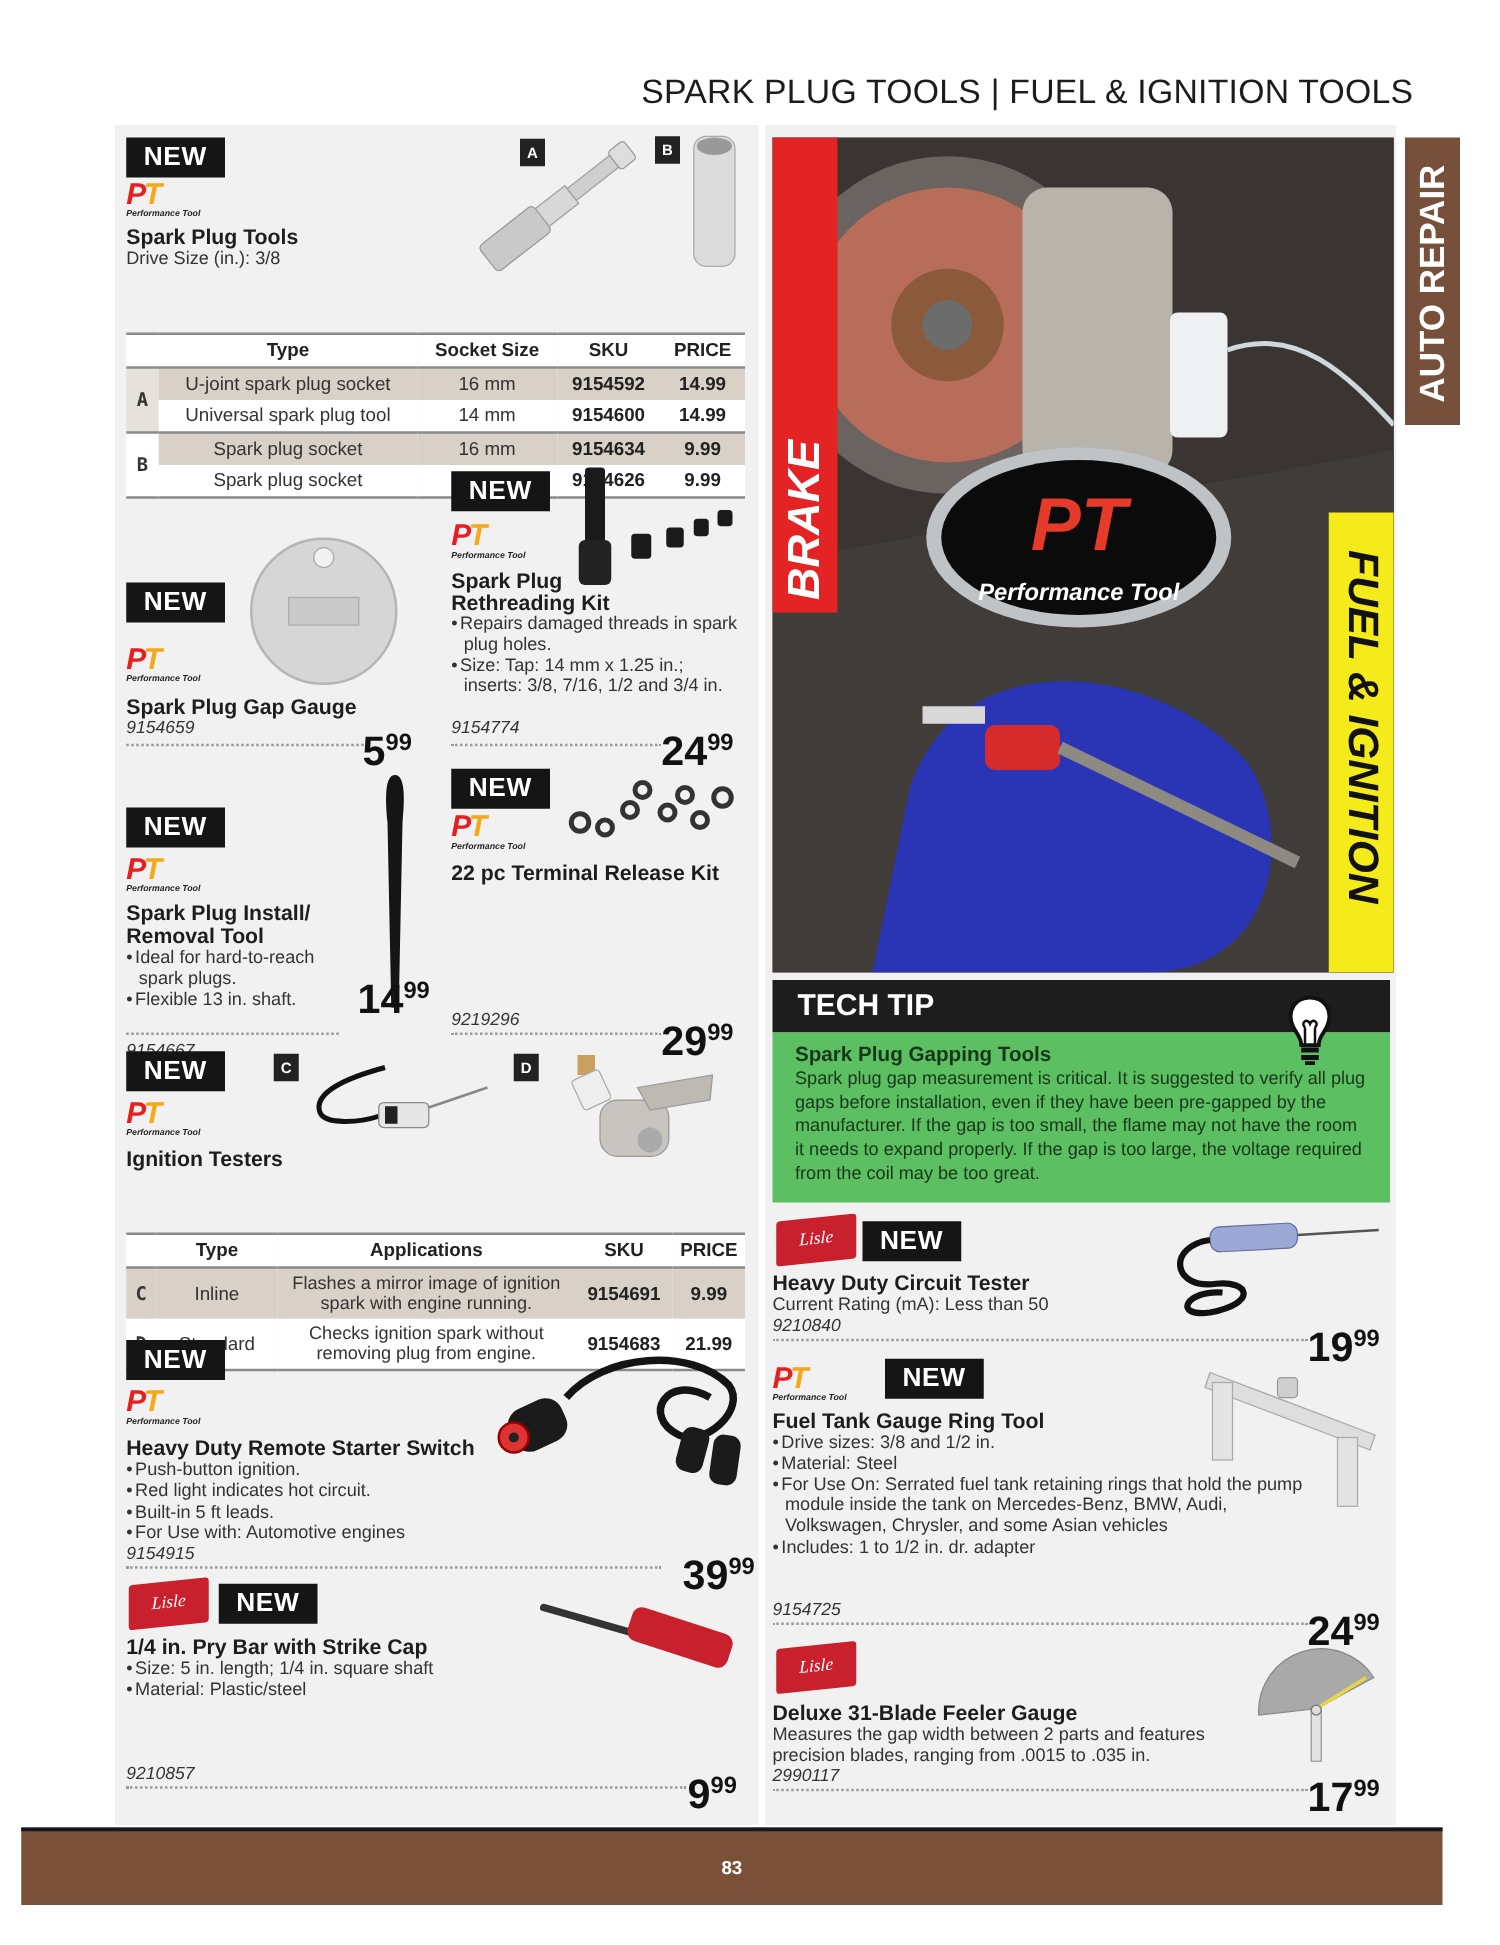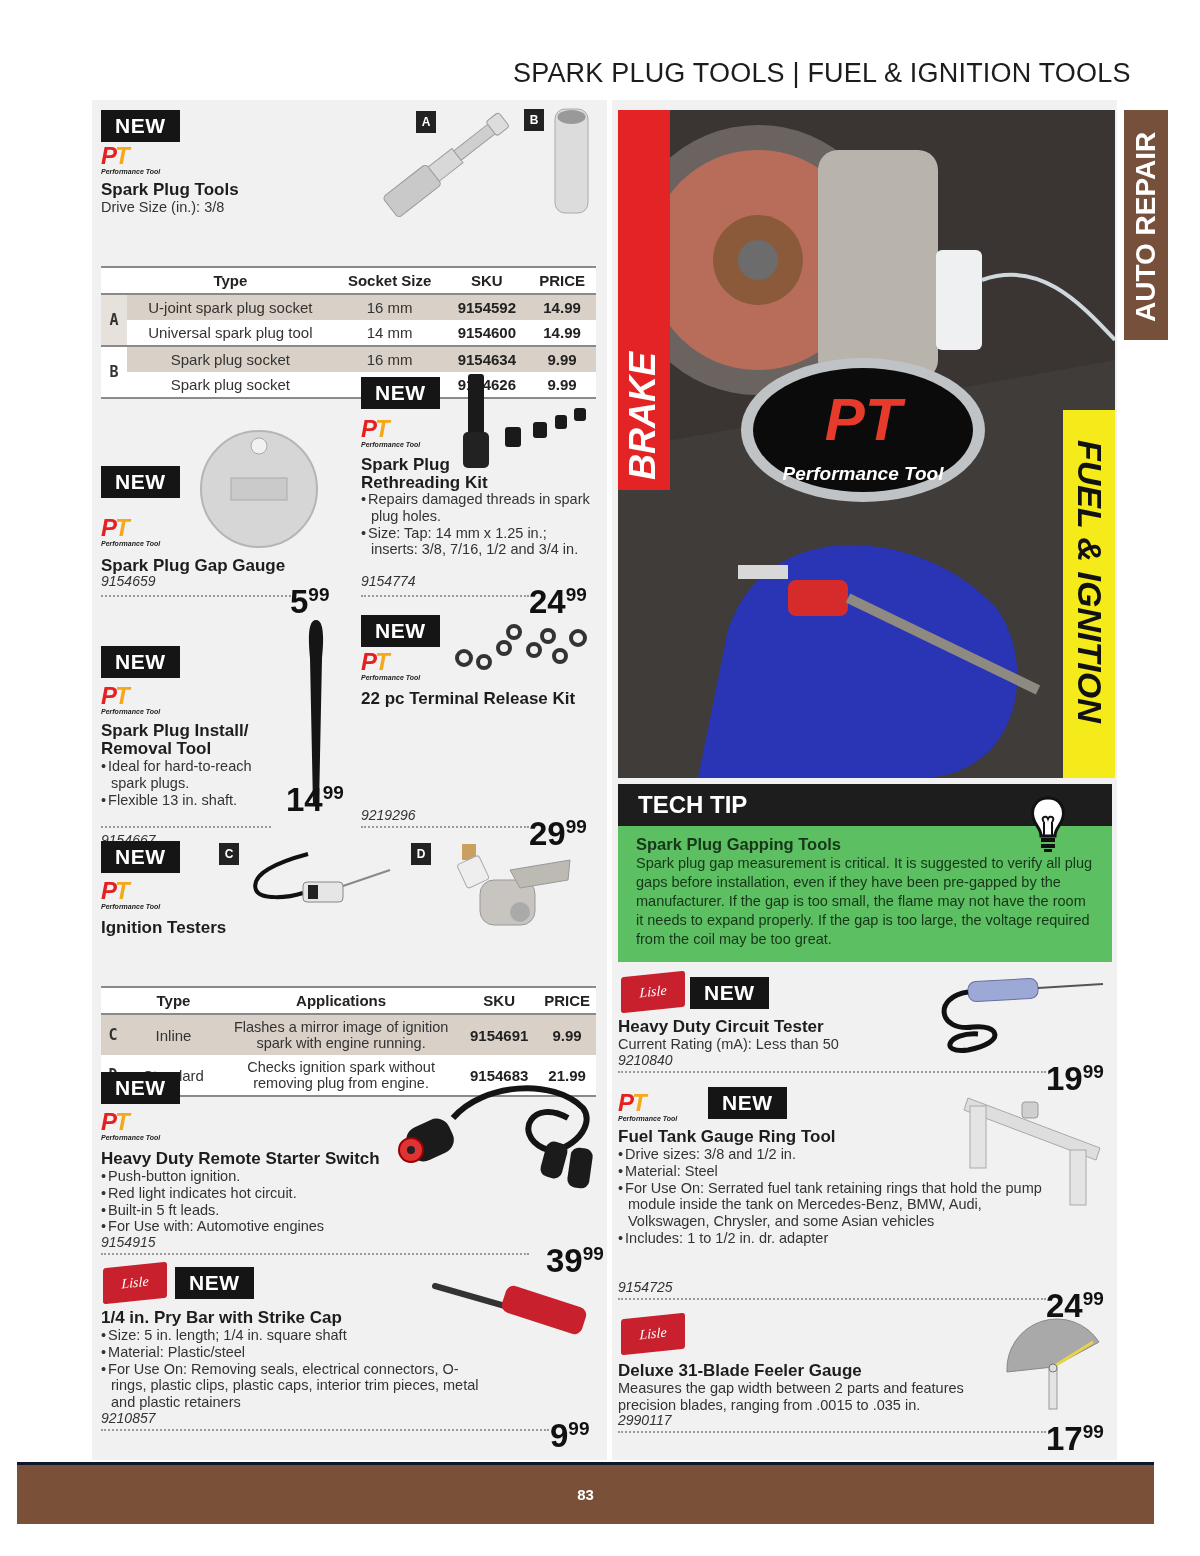--- a/index.html
+++ b/index.html
@@ -277,21 +277,20 @@
 <div class="lisle-logo" style="left:103px;top:1265px;">Lisle</div>
 <div class="new-badge" style="left:175px;top:1267px;">NEW</div>
 <svg class="img" style="left:430px;top:1278px;" width="160" height="70">
   <line x1="5" y1="8" x2="75" y2="28" stroke="#333" stroke-width="6" stroke-linecap="round"></line>
   <rect x="72" y="18" width="84" height="28" rx="8" fill="#c8202d" transform="rotate(18 114 32)"></rect>
 </svg>
 <div class="prod-title" style="left:101px;top:1309px;">1/4 in. Pry Bar with Strike Cap</div>
 <ul class="bullets" style="left:101px;top:1327px;width:390px;">
   <li>Size: 5 in. length; 1/4 in. square shaft</li>
   <li>Material: Plastic/steel</li>
-  <li>For Use On: Removing seals, electrical connectors, O-rings, plastic clips, plastic caps, interior trim pieces, metal and plastic retainers</li>
 </ul>
 <div class="sku" style="left:101px;top:1410px;">9210857</div>
 <div class="dots" style="left:101px;top:1429px;width:448px;"></div>
 <div class="price" style="left:550px;top:1412px;"><span>9</span><sup>99</sup></div>
 
 <div class="hero">
   <svg width="497" height="668" style="position:absolute;left:0;top:0;">
     <rect x="0" y="0" width="497" height="340" fill="#3a3532"></rect>
     <circle cx="140" cy="150" r="135" fill="#6b6360"></circle>
     <circle cx="140" cy="150" r="110" fill="#b86d5a"></circle>

